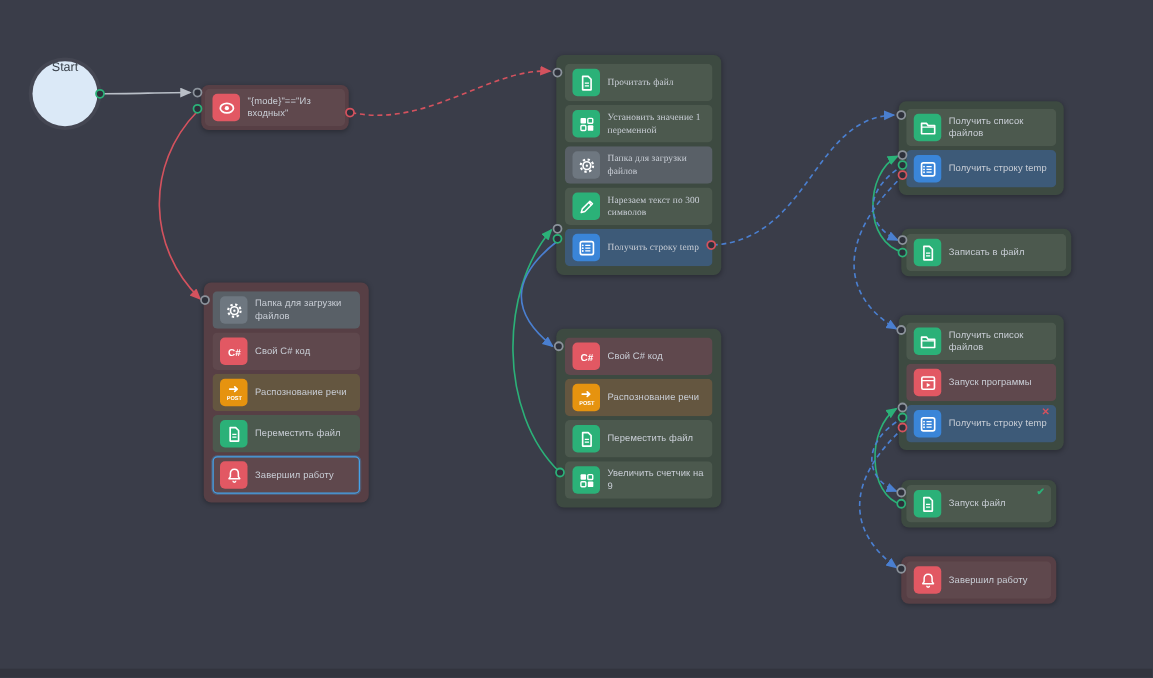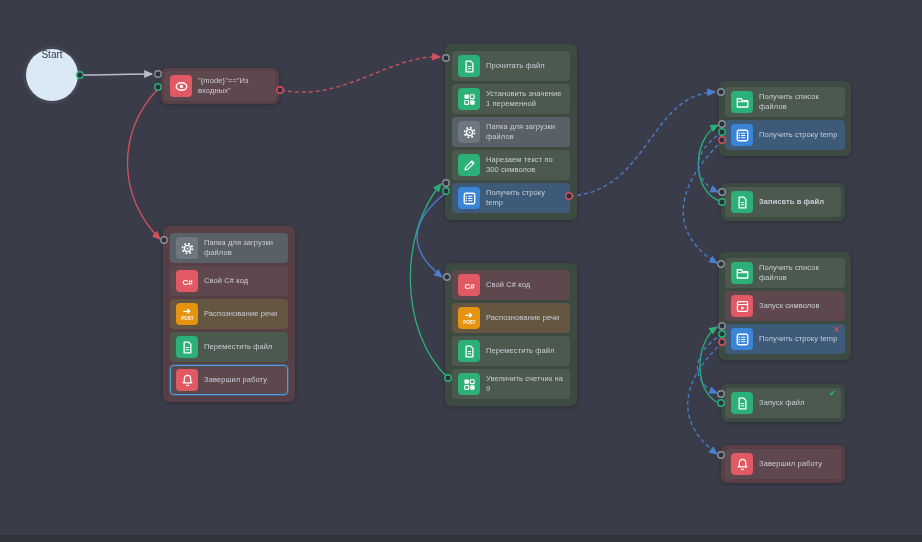--- a/index.html
+++ b/index.html
@@ -85,21 +85,21 @@
       <div class="row style-red selected">
         <span class="icon">
           <svg viewBox="0 0 16 16" width="15" height="15">
             <path d="M8 2.6 c2.2 0 3.4 1.6 3.4 3.6 v2.6 l1.2 1.8 h-9.2 l1.2-1.8 v-2.6 c0-2 1.2-3.6 3.4-3.6 z" fill="none" stroke="#fff" stroke-width="1.3" stroke-linejoin="round"></path>
             <path d="M6.8 12.4 a1.2 1.2 0 0 0 2.4 0" fill="none" stroke="#fff" stroke-width="1.2"></path>
           </svg>
         </span>
         <span class="label">Завершил работу</span>
       </div>
     </div>
-    <div class="group container-green" style="left: 445px; top: 44px; width: 132px; padding: 7px;">
+    <div class="group container-green" style="left: 445px; top: 44px; width: 132px; padding: 7px; font-family: Liberation Serif, serif;">
       <div class="row style-green">
         <span class="icon">
           <svg viewBox="0 0 16 16" width="15" height="15">
             <path d="M4.4 2.2 h4.7 l2.5 2.5 v9 h-7.2 z" fill="none" stroke="#fff" stroke-width="1.4" stroke-linejoin="round"></path>
             <path d="M6.2 8 h3.6 M6.2 10.4 h3.6" stroke="#fff" stroke-width="1.1"></path>
           </svg>
         </span>
         <span class="label">Прочитать файл</span>
       </div>
       <div class="row style-green">
@@ -196,21 +196,21 @@
         <span class="icon">
           <svg viewBox="0 0 16 16" width="15" height="15">
             <rect x="2.4" y="2.4" width="11.2" height="11.2" rx="1.6" fill="none" stroke="#fff" stroke-width="1.4"></rect>
             <path d="M6.6 5.6 h4.4 M6.6 8 h4.4 M6.6 10.4 h4.4" stroke="#fff" stroke-width="1.1"></path>
             <path d="M4.5 5.6 h0.01 M4.5 8 h0.01 M4.5 10.4 h0.01" stroke="#fff" stroke-width="1.6" stroke-linecap="round"></path>
           </svg>
         </span>
         <span class="label">Получить строку temp</span>
       </div>
     </div>
-    <div class="group container-green" style="left: 721px; top: 183px; width: 124px; padding: 4px; font-weight: bold;">
+    <div class="group container-green" style="left: 721px; top: 183px; width: 136px; padding: 4px;">
       <div class="row style-green">
         <span class="icon">
           <svg viewBox="0 0 16 16" width="15" height="15">
             <path d="M4.4 2.2 h4.7 l2.5 2.5 v9 h-7.2 z" fill="none" stroke="#fff" stroke-width="1.4" stroke-linejoin="round"></path>
             <path d="M6.2 8 h3.6 M6.2 10.4 h3.6" stroke="#fff" stroke-width="1.1"></path>
           </svg>
         </span>
         <span class="label">Записать в файл</span>
       </div>
     </div>
@@ -225,21 +225,21 @@
         <span class="label">Получить список файлов</span>
       </div>
       <div class="row style-red">
         <span class="icon">
           <svg viewBox="0 0 16 16" width="15" height="15">
             <rect x="2.6" y="2.8" width="10.8" height="10.4" rx="1.2" fill="none" stroke="#fff" stroke-width="1.4"></rect>
             <path d="M2.6 5.9 h10.8" stroke="#fff" stroke-width="1.1"></path>
             <path d="M6.8 7.8 l3.2 1.9 -3.2 1.9 z" fill="#fff"></path>
           </svg>
         </span>
-        <span class="label">Запуск символов</span>
+        <span class="label">Запуск программы</span>
       </div>
       <div class="row style-blue">
         <span class="icon">
           <svg viewBox="0 0 16 16" width="15" height="15">
             <rect x="2.4" y="2.4" width="11.2" height="11.2" rx="1.6" fill="none" stroke="#fff" stroke-width="1.4"></rect>
             <path d="M6.6 5.6 h4.4 M6.6 8 h4.4 M6.6 10.4 h4.4" stroke="#fff" stroke-width="1.1"></path>
             <path d="M4.5 5.6 h0.01 M4.5 8 h0.01 M4.5 10.4 h0.01" stroke="#fff" stroke-width="1.6" stroke-linecap="round"></path>
           </svg>
         </span>
         <span class="label">Получить строку temp</span>

